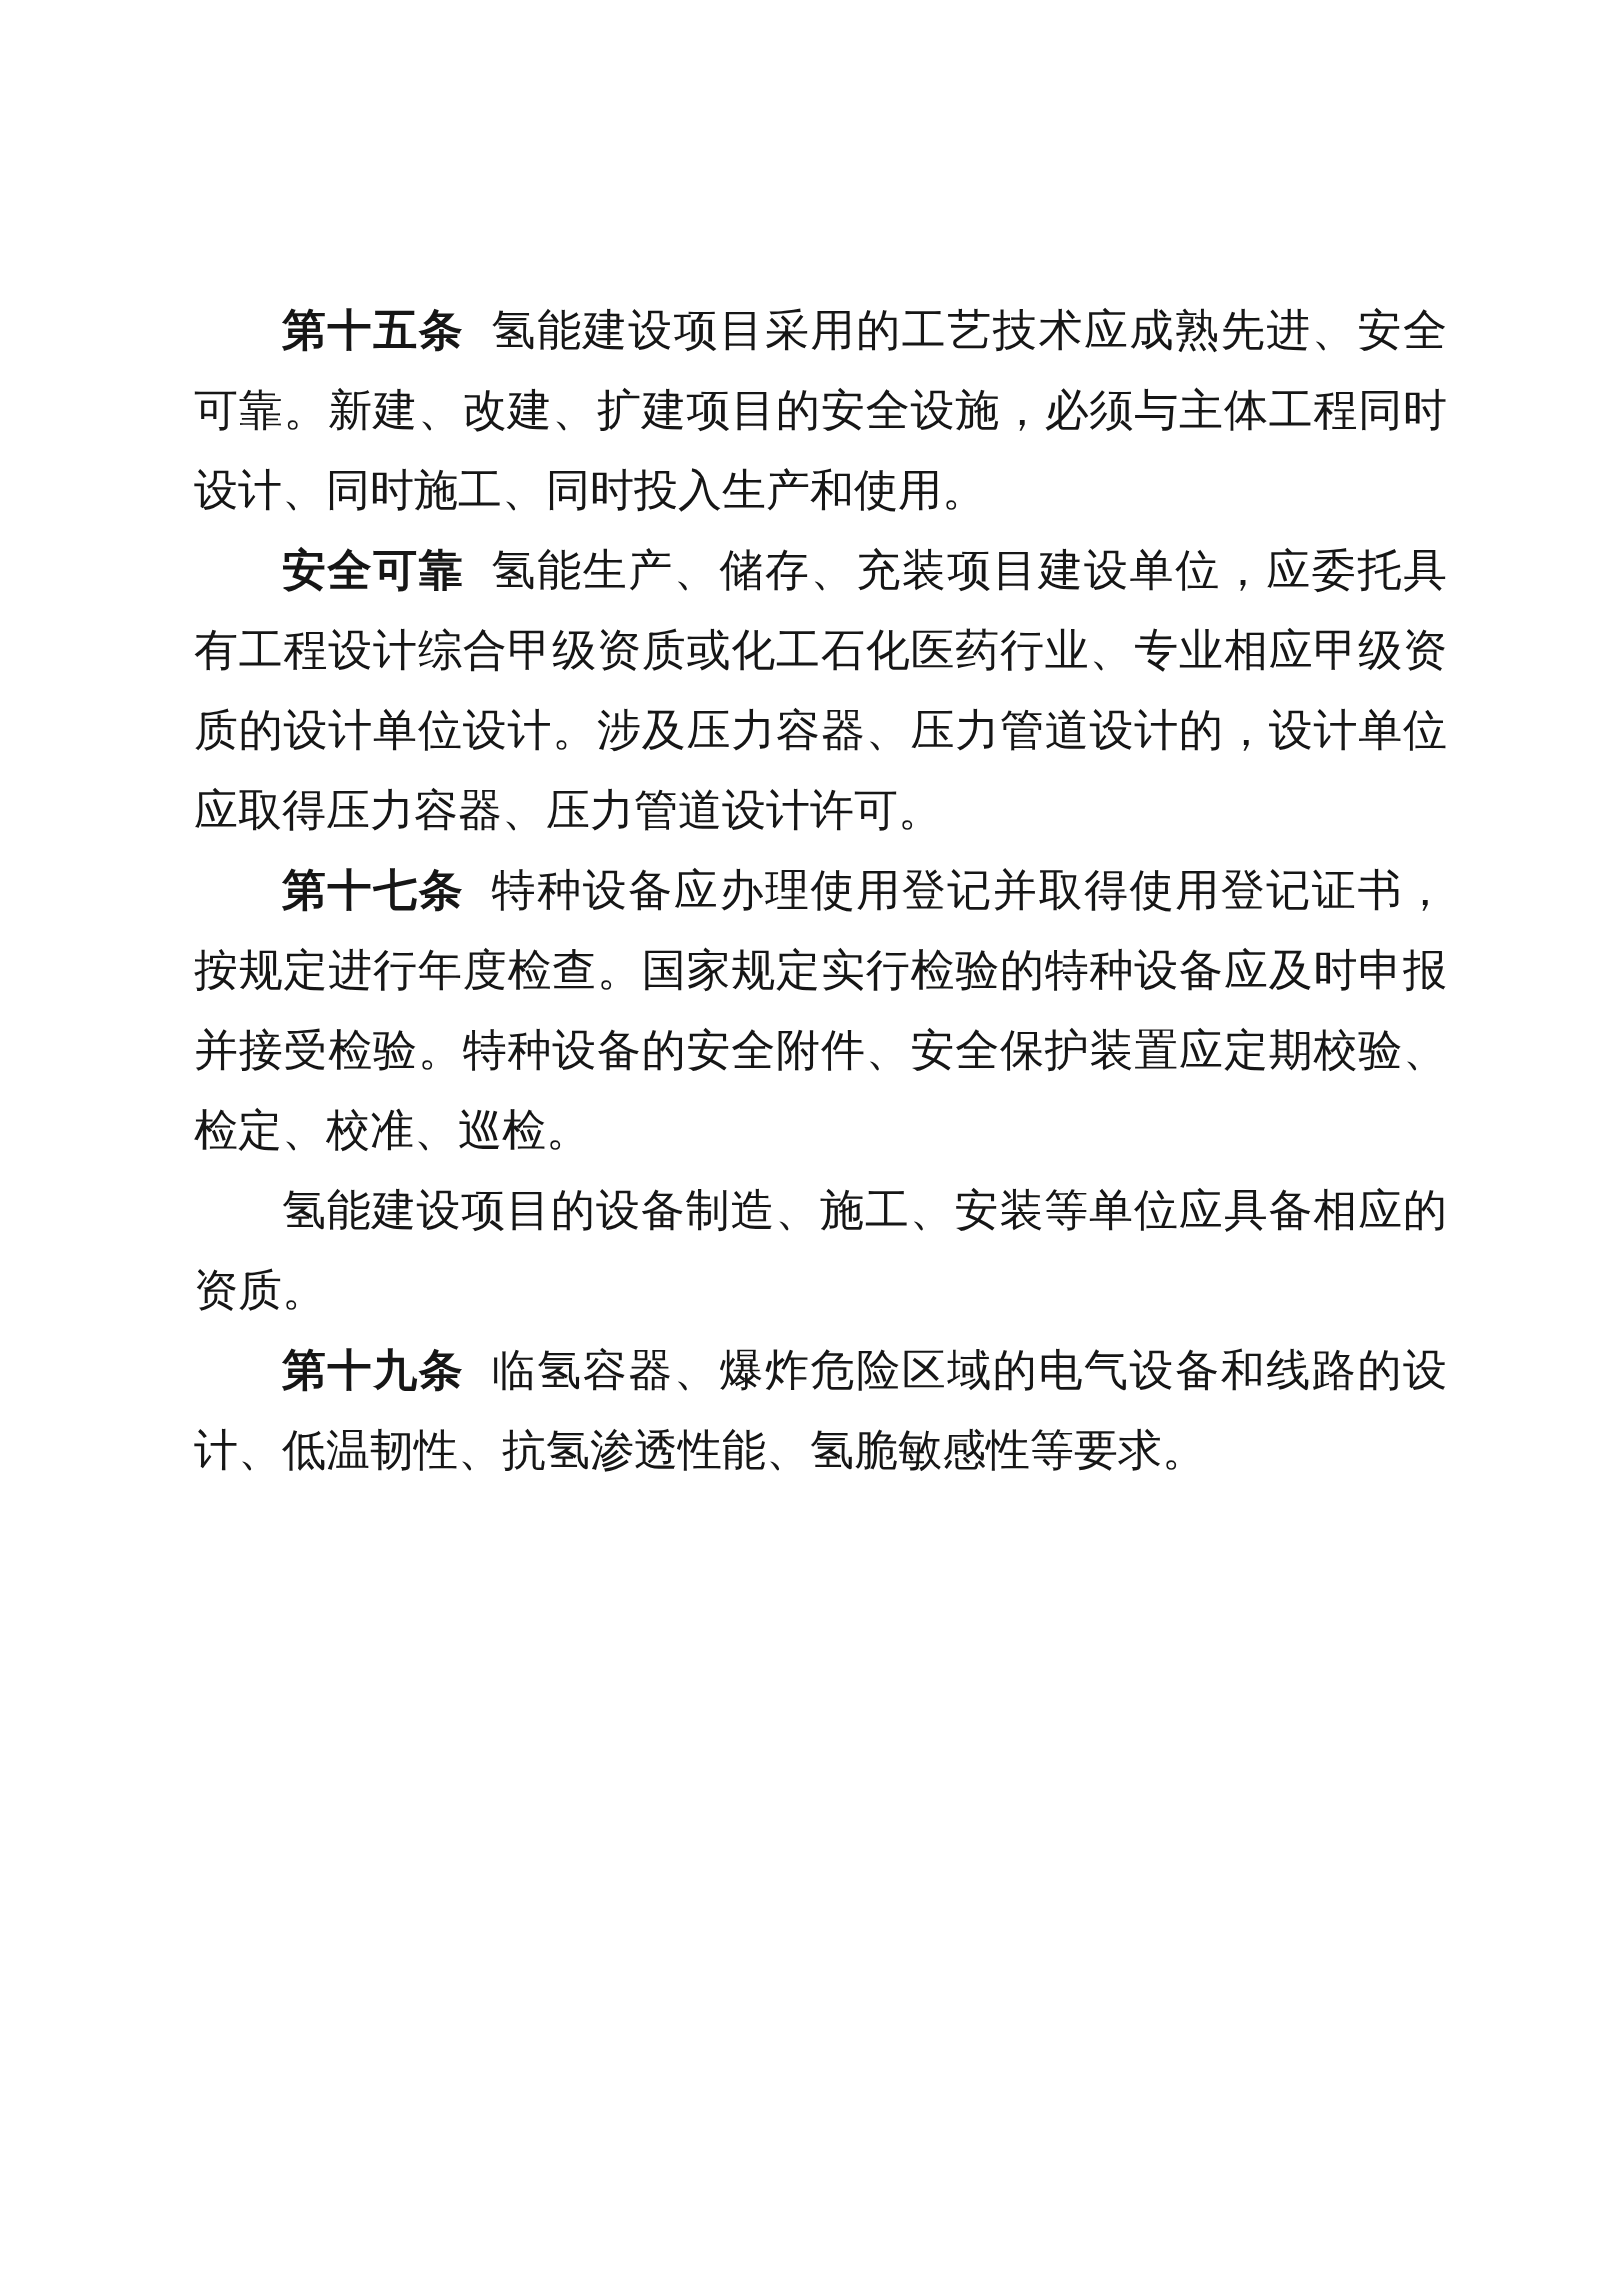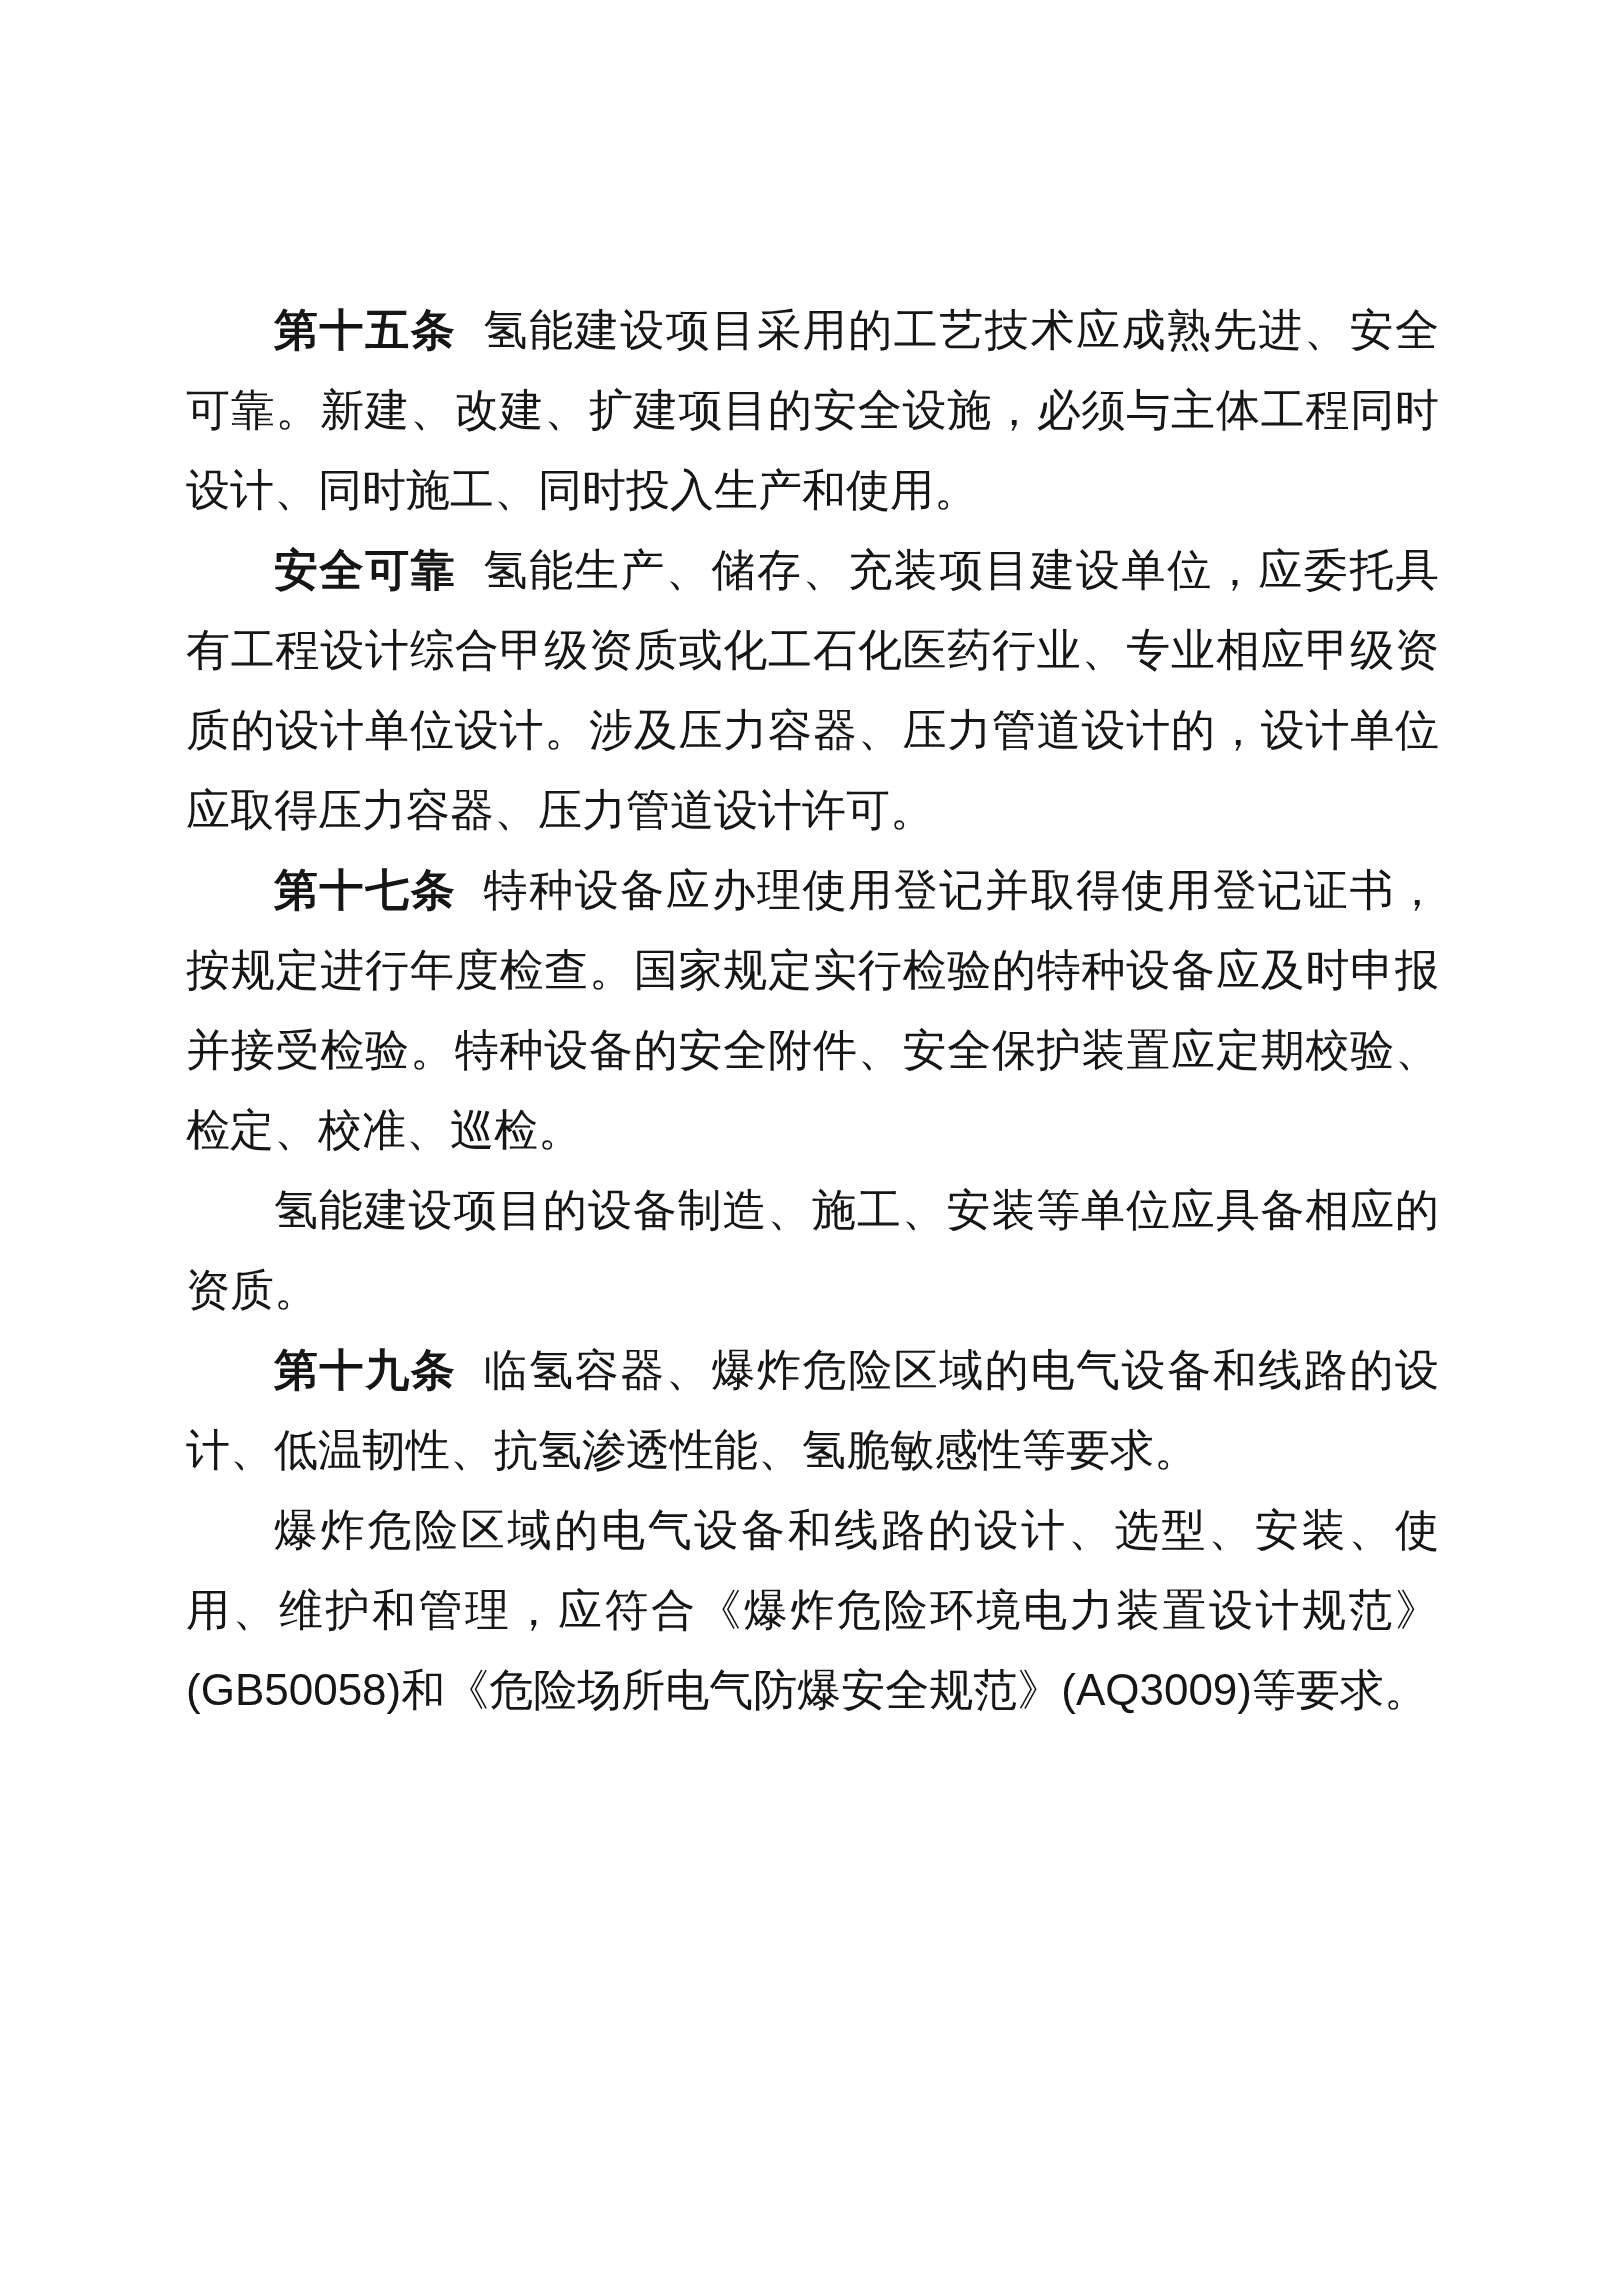--- a/index.html
+++ b/index.html
@@ -10,21 +10,21 @@
   .page {
     position: relative;
     width: 1621px;
     height: 2293px;
     background: #ffffff;
     overflow: hidden;
     font-family: "Liberation Sans", sans-serif;
   }
   .content {
     position: absolute;
-    left: 186px;
+    left: 194px;
     top: 290px;
     width: 1253px;
     color: #161616;
     font-size: 44px;
     line-height: 80px;
     text-align: justify;
     text-justify: inter-character;
     text-align-last: left;
   }
   .para {
@@ -47,17 +47,16 @@
 
     <p class="para"><span class="article-num">安全可靠</span><span>氢能生产、储存、充装项目建设单位，应委托具有工程设计综合甲级资质或化工石化医药行业、专业相应甲级资质的设计单位设计。涉及压力容器、压力管道设计的，设计单位应取得压力容器、压力管道设计许可。</span></p>
 
     <p class="para"><span class="article-num">第十七条</span><span>特种设备应办理使用登记并取得使用登记证书，按规定进行年度检查。国家规定实行检验的特种设备应及时申报并接受检验。特种设备的安全附件、安全保护装置应定期校验、检定、校准、巡检。</span></p>
 
     <p class="para"><span>氢能建设项目的设备制造、施工、安装等单位应具备相应的资质。</span></p>
 
     <p class="para"><span class="article-num">第十九条</span><span>临氢容器、爆炸危险区域的电气设备和线路的设计、低温韧性、抗氢渗透性能、氢脆敏感性等要求。</span></p>
 
 
-    <p class="para"><span>爆炸危险区域的电气设备和线路的设计、选型、安装、使用、维护和管理，应符合《爆炸危险环境电力装置设计规范》(GB50058)和《危险场所电气防爆安全规范》(AQ3009)等要求。</span></p>
 
   </div>
 </div>
 
 
 </body></html>

